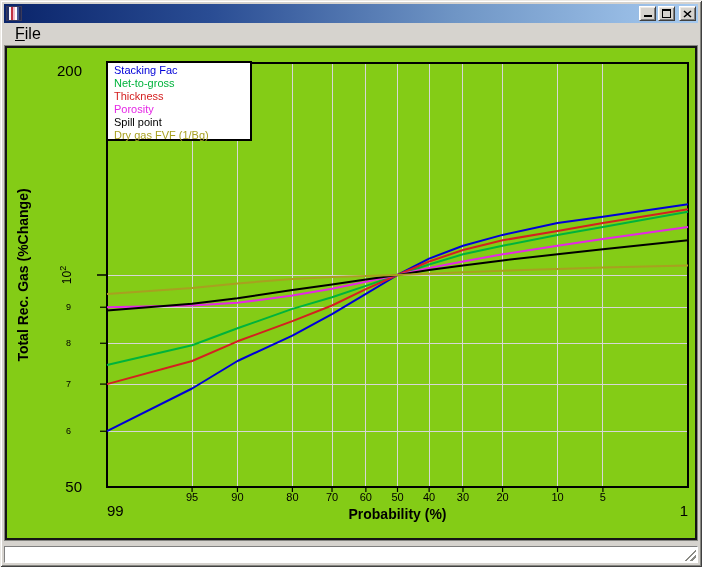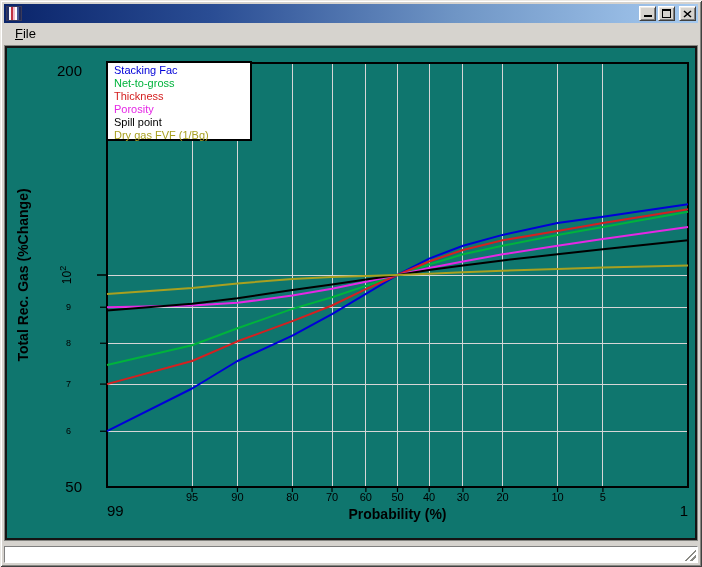--- a/index.html
+++ b/index.html
@@ -25,29 +25,29 @@
     width:17px;height:15px;background:#d6d3ce;position:relative;
     border:1px solid;border-color:#ffffff #404040 #404040 #ffffff;
     box-shadow: inset 1px 1px 0 #ece9e4, inset -1px -1px 0 #808080;
     display:flex;align-items:flex-end;justify-content:center;cursor:default;
   }
   .tb-btn.close{margin-left:2px;align-items:center;}
   .glyph-min{width:8px;height:2px;background:#000;margin:0 0 3px 0;}
   .glyph-max{width:9px;height:9px;border:1px solid #000;border-top-width:2px;margin-bottom:2px;background:transparent;}
   .menubar{
     position:absolute;left:4px;top:23px;width:694px;height:21px;
-    display:flex;align-items:center;padding-left:6px;font-size:13px;color:#000;
+    display:flex;align-items:center;padding-left:6px;font-size:16px;color:#000;
   }
   .menu-item{display:inline-block;padding:1px 5px;}
   .menu-item::first-letter{text-decoration:underline;}
   .chart-frame{
     position:absolute;left:4px;top:45px;width:694px;height:496px;
     border:1px solid #848480;background:#141414;padding:2px;
   }
-  .chart-inner{width:688px;height:490px;background:#0f766e;text-align:center;}
+  .chart-inner{width:688px;height:490px;background:#84cc16;text-align:center;}
   svg{font-family:"Liberation Sans",sans-serif;display:block;}
   .statusbar{
     position:absolute;left:4px;top:546px;width:694px;height:17px;background:#ffffff;
     border:1px solid;border-color:#808080 #ffffff #ffffff #808080;
   }
   .grip{
     position:absolute;right:1px;bottom:1px;width:13px;height:13px;
     background:repeating-linear-gradient(135deg,#ffffff 0 2px,#8a8a84 2px 4px);
     clip-path:polygon(100% 0,100% 100%,0 100%);cursor:nwse-resize;
   }

